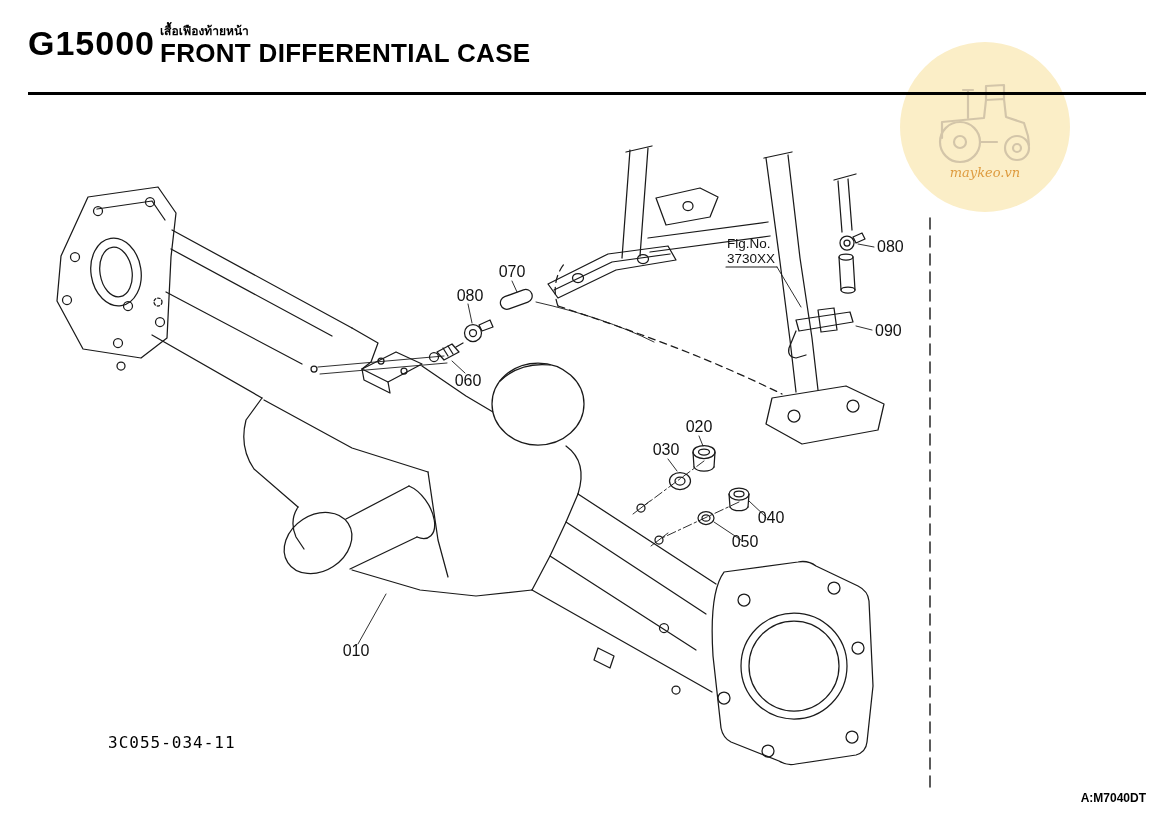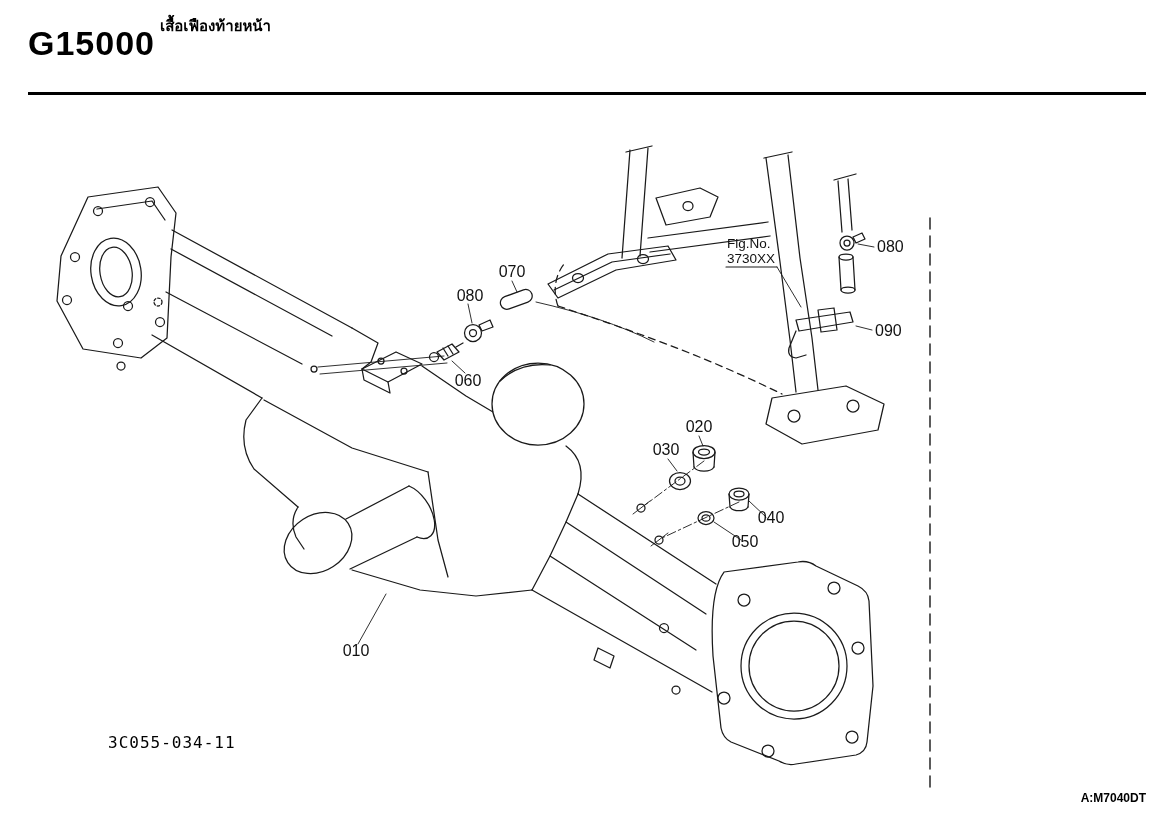--- a/index.html
+++ b/index.html
@@ -1,39 +1,56 @@
 <!DOCTYPE html>
 <html><head>
 <meta charset="utf-8">
 <style>
   html,body{margin:0;padding:0;background:#fff;}
   .page{position:relative;width:1172px;height:818px;background:#fff;overflow:hidden;
         font-family:"Liberation Sans",sans-serif;color:#000;}
   .hdr-code{position:absolute;left:28px;top:24px;font-size:34px;font-weight:700;letter-spacing:1px;z-index:2;}
-  .hdr-thai{position:absolute;left:160px;top:14px;font-size:15px;font-weight:700;z-index:2;}
+  .hdr-thai{position:absolute;left:160px;top:21px;font-size:12px;font-weight:700;z-index:2;}
   .hdr-en{position:absolute;left:160px;top:38px;font-size:26px;font-weight:700;letter-spacing:.3px;z-index:2;}
   .hdr-rule{position:absolute;left:28px;top:92px;width:1118px;height:3px;background:#000;z-index:1;}
   .watermark{position:absolute;left:900px;top:42px;width:170px;height:170px;z-index:0;}
   .drawing{position:absolute;left:0;top:0;z-index:1;}
   .ft-left{position:absolute;left:108px;top:733px;font-family:"DejaVu Sans Mono",monospace;
            font-size:16px;letter-spacing:1px;z-index:2;}
   .ft-right{position:absolute;right:26px;top:791px;font-size:12px;font-weight:700;z-index:2;}
   .callout{font-family:"Liberation Sans",sans-serif;font-size:16px;fill:#111;}
   .figref{font-family:"Liberation Sans",sans-serif;font-size:13.5px;fill:#111;}
   .wm-text{font:italic 13px "DejaVu Serif",serif;fill:#de9b3f;}
 </style>
 </head>
 <body>
 
 <div class="page">
 
   <div class="hdr-code">G15000</div>
   <div class="hdr-thai">เสื้อเฟืองท้ายหน้า</div>
+  <div class="hdr-en">FRONT DIFFERENTIAL CASE</div>
   <div class="hdr-rule"></div>
 
+  <div class="watermark">
+    <svg width="170" height="170" viewBox="0 0 170 170">
+      <circle cx="85" cy="85" r="85" fill="#FBEEC7"></circle>
+      <g stroke="#cdbfa4" stroke-width="2.2" fill="none" stroke-linecap="round" stroke-linejoin="round" opacity="0.85">
+        <circle cx="60" cy="100" r="20"></circle>
+          <circle cx="60" cy="100" r="6"></circle>
+        <circle cx="117" cy="106" r="12"></circle>
+          <circle cx="117" cy="106" r="4"></circle>
+        <path d="M42,96 L42,80 L84,76 L86,58 L104,57 L106,75 L124,81 L128,94 L129,103"></path>
+        <path d="M86,58 L86,44 L104,43 L104,57"></path>
+        <path d="M68,76 L68,48 M63,48 L73,48"></path>
+        <path d="M80,100 L97,100"></path>
+      </g>
+      <text x="85" y="135" text-anchor="middle" class="wm-text">maykeo.vn</text>
+    </svg>
+  </div>
 
   <svg class="drawing" width="1172" height="818" viewBox="0 0 1172 818">
     <g stroke="#1a1a1a" fill="none" stroke-width="1.25" stroke-linecap="round" stroke-linejoin="round">
 
       <g>
 
         <path d="M88,197 L158,187 L176,213 L171,257 L167,338 L141,358 L83,349 L57,301 L61,256 Z"></path>
         <path d="M97,209 L152,201 L165,220"></path>
         <ellipse cx="116" cy="272" rx="25" ry="34" transform="rotate(-9 116 272)"></ellipse>
         <ellipse cx="116" cy="272" rx="16" ry="25" transform="rotate(-9 116 272)"></ellipse>

